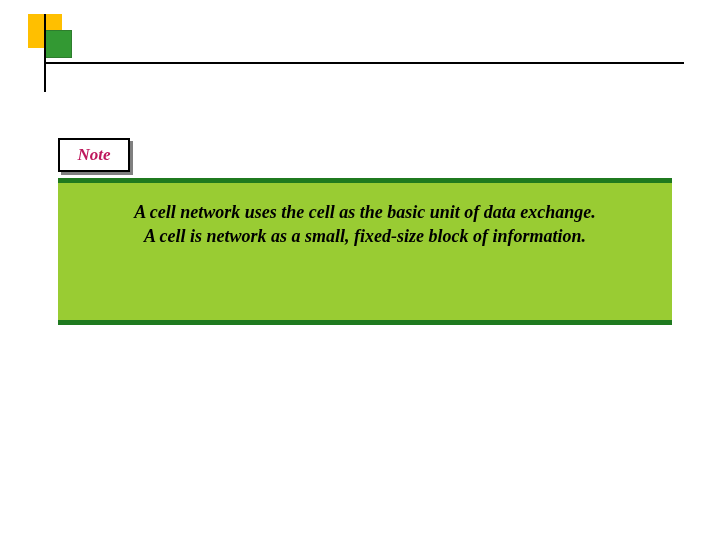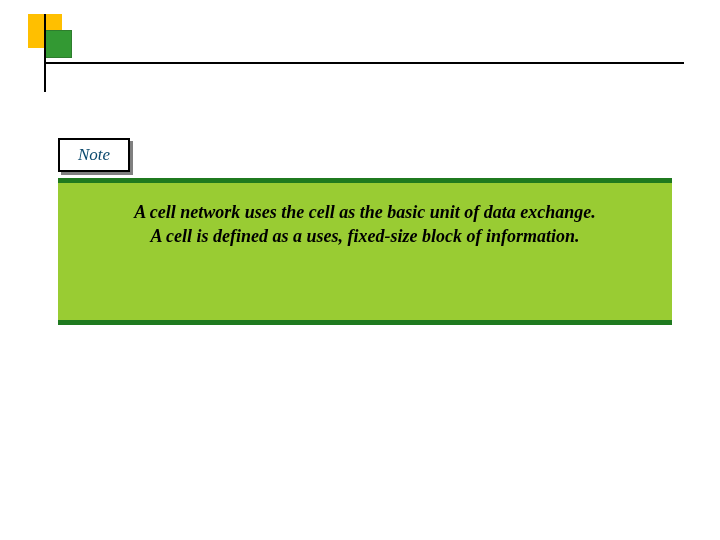--- a/index.html
+++ b/index.html
@@ -61,24 +61,24 @@
     height: 30px;
     background: #ffffff;
     border: 2px solid #000;
     box-shadow: 3px 3px 0 #808080;
     display: flex;
     align-items: center;
     justify-content: center;
   }
   .note-label {
     font-family: "Times New Roman", Times, serif;
-    font-weight: normal;
+    font-weight: bold;
     font-style: italic;
     font-size: 17px;
-    color: #0c4a6e;
+    color: #be185d;
   }
   
   .green-bar {
     position: absolute;
     left: 58px;
     width: 614px;
     height: 5px;
     background: #1f7a1f;
   }
   .green-bar.top { top: 178px; }
@@ -122,16 +122,16 @@
   <div class="note-badge">
     <span class="note-label">Note</span>
   </div>
 
   <div class="green-bar top"></div>
   <div class="content-panel"></div>
   <div class="green-bar bottom"></div>
 
   <div class="content-text">
     <span class="line">A cell network uses the cell as the basic unit of data exchange.</span>
-    <span class="line">A cell is defined as a uses, fixed-size block of information.</span>
+    <span class="line">A cell is network as a small, fixed-size block of information.</span>
   </div>
 
 </div>
 
 </body></html>

